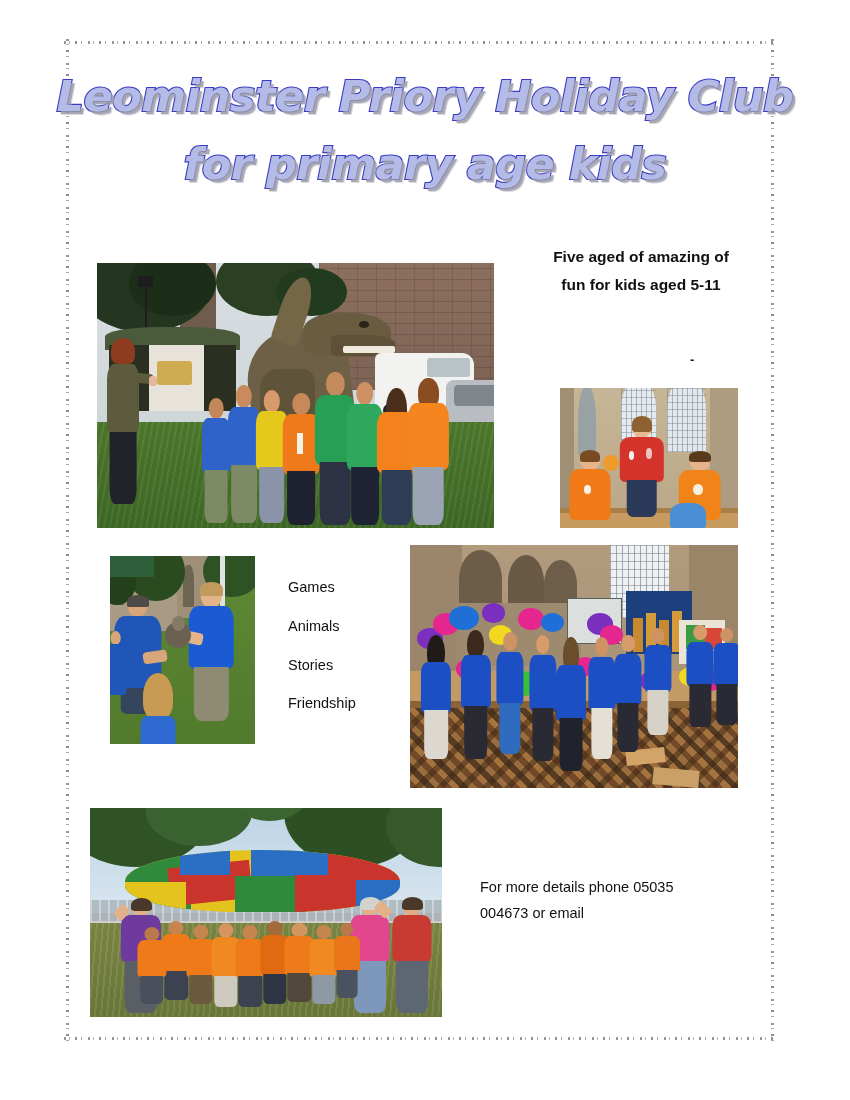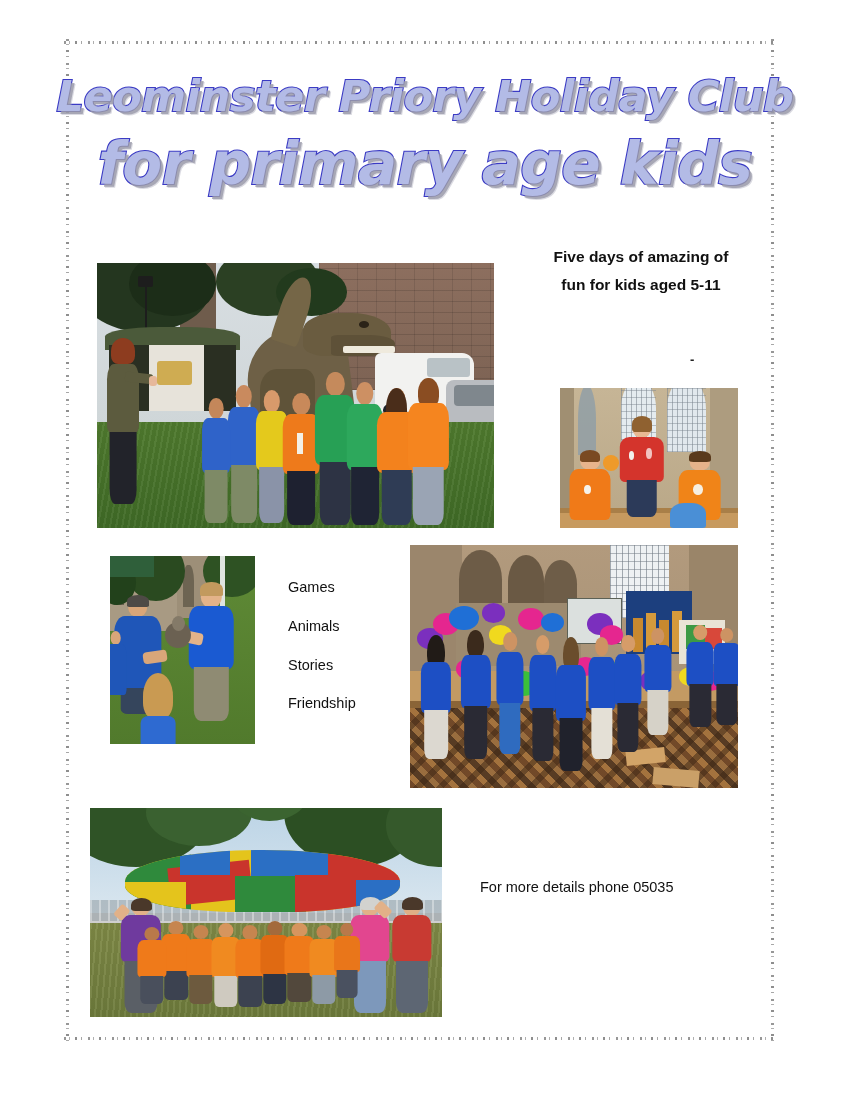--- a/index.html
+++ b/index.html
@@ -87,21 +87,21 @@
     line-height: 68px;
     letter-spacing: -0.5px;
     color: #b3bbe6;
     -webkit-text-stroke: 2.2px #3b3bc4;
     paint-order: stroke fill;
     text-shadow:
       3px 3px 0 rgba(150,150,165,0.75),
       4px 4px 0 rgba(175,175,190,0.45);
     white-space: nowrap;
   }
-  .wordart-line.line2 { font-size: 58px; }
+  .wordart-line.line2 { font-size: 43px; }
 
   
   .info-head {
     position: absolute;
     left: 516px;
     top: 243px;
     width: 250px;
     text-align: center;
     font-size: 15.5px;
     font-weight: bold;
@@ -191,21 +191,21 @@
     <div class="border-edge left"></div>
     <div class="border-edge right"></div>
   </div>
 
   <div class="title-block">
     <div class="wordart-line line1">Leominster Priory Holiday Club</div>
     <div class="wordart-line line2">for primary age kids</div>
   </div>
 
   <div class="info-head">
-    <div>Five days of amazing of</div>
+    <div>Five aged of amazing of</div>
     <div>fun for kids aged 5-11</div>
   </div>
   <div class="info-dash">-</div>
 
   <div class="photo" id="ph1" style="left:97px; top:263px; width:397px; height:265px;">
     <div class="scene">
 
       <div class="layer" style="left:0;top:0;width:100%;height:62%;background:linear-gradient(180deg,#d8dee2,#cfd6d8);"></div>
 
       <div class="layer" style="left:56%;top:0;width:44%;height:48%;background:linear-gradient(180deg,#8d6f5f,#7d6354);"></div>
@@ -619,15 +619,16 @@
 
   <div class="activities">
     <div class="activity-item">Games</div>
     <div class="activity-item">Animals</div>
     <div class="activity-item">Stories</div>
     <div class="activity-item">Friendship</div>
   </div>
 
   <div class="contact">
     <div>For more details phone 05035</div>
+    <div>004673 or email</div>
   </div>
 
 </div>
 
 </body></html>

